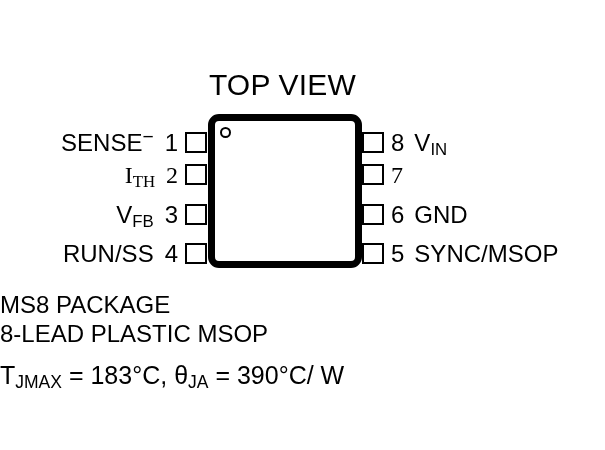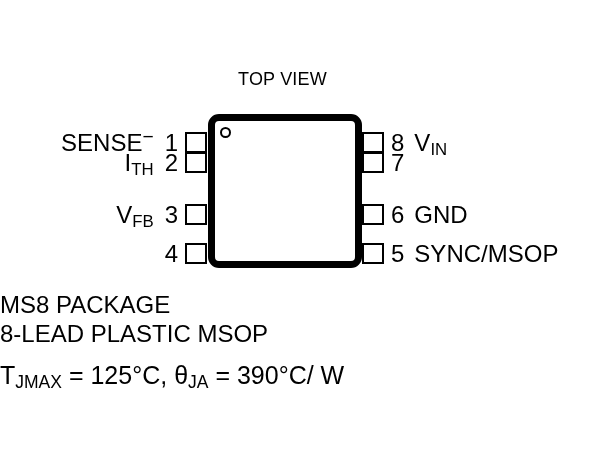--- a/index.html
+++ b/index.html
@@ -20,21 +20,21 @@
     overflow: hidden;
   }
 
   
   .top-view-title {
     position: absolute;
     left: 0;
     top: 70px;
     width: 565px;
     text-align: center;
-    font-size: 18px;
+    font-size: 30px;
     letter-spacing: 0.2px;
     line-height: 1;
     white-space: nowrap;
   }
 
   
   .pkg-body {
     position: absolute;
     left: 208px;
     top: 114px;
@@ -67,21 +67,21 @@
     box-sizing: border-box;
     border: 2.6px solid #000000;
     background: #ffffff;
     z-index: 2;
   }
   .pin-sq.left  { left: 185px; }
   .pin-sq.right { left: 362px; }
 
   
   .row1 { top: 132px; }
-  .row2 { top: 152px; }
+  .row2 { top: 164px; font-family: Liberation Serif, serif; }
   .row3 { top: 204px; }
   .row4 { top: 243px; }
 
   
   .pin-label {
     position: absolute;
     font-size: 24px;
     line-height: 1;
     white-space: nowrap;
     height: 21px;
@@ -167,20 +167,23 @@
   </div>
 
   <div class="pin-label left row3">
     <span class="sig">
       <span>V</span><sub>FB</sub>
     </span>
     <span class="num">3</span>
   </div>
 
   <div class="pin-label left row4">
+    <span class="sig">
+      <span>RUN/SS</span>
+    </span>
     <span class="num">4</span>
   </div>
 
   <div class="pin-label right row1">
     <span class="num">8</span>
     <span class="sig">
       <span>V</span><sub>IN</sub>
     </span>
   </div>
 
@@ -200,16 +203,16 @@
     <span class="sig">
       <span>SYNC/MSOP</span>
     </span>
   </div>
 
   <div class="caption l1">MS8 PACKAGE</div>
 
   <div class="caption l2">8-LEAD PLASTIC MSOP</div>
 
   <div class="caption l3">
-    <span>T</span><sub>JMAX</sub><span> = 125°C, </span><span>θ</span><sub>JA</sub><span> = 390°C/ W</span>
+    <span>T</span><sub>JMAX</sub><span> = 183°C, </span><span>θ</span><sub>JA</sub><span> = 390°C/ W</span>
   </div>
 
 </div>
 
 </body></html>

